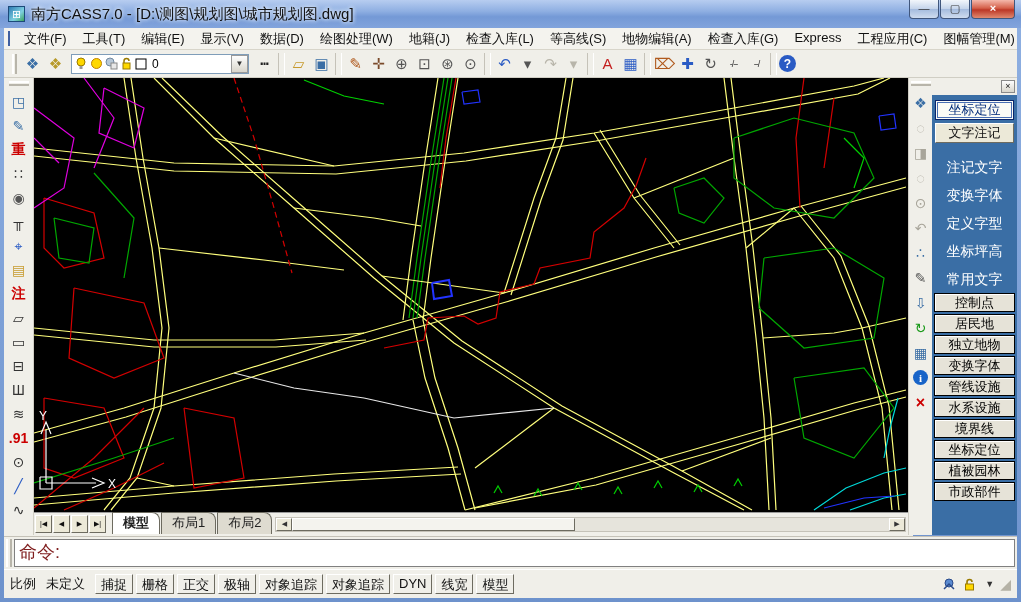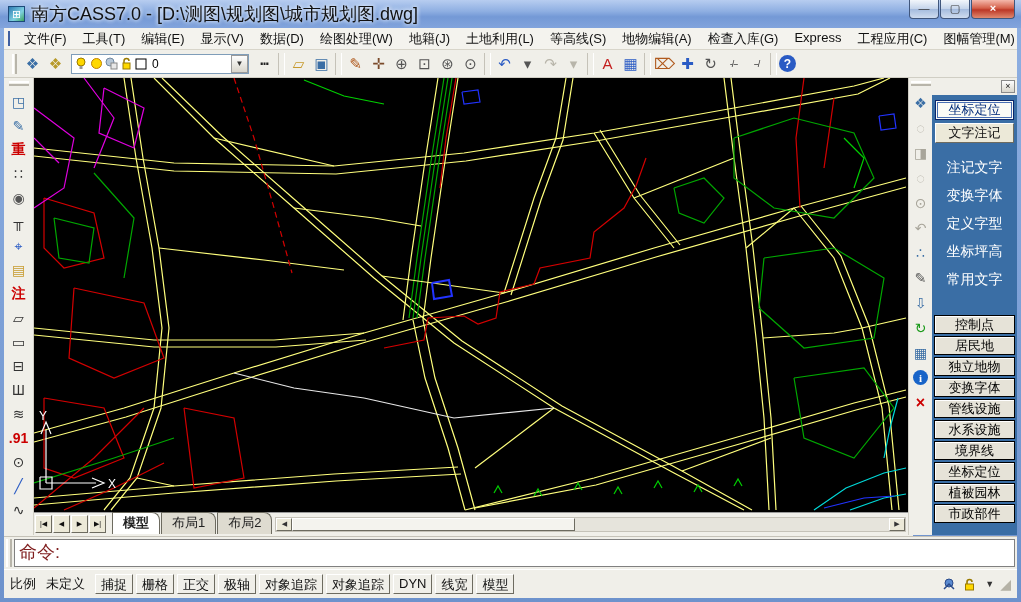--- a/index.html
+++ b/index.html
@@ -5,21 +5,21 @@
   * { box-sizing: border-box; margin: 0; padding: 0; }
   html,body { width:1021px; height:602px; }
   body { font-family:"Liberation Sans","DejaVu Sans",sans-serif; font-size:12px; background:#4e6fa8; overflow:hidden; }
   .win { position:relative; width:1021px; height:602px; background:linear-gradient(#8fb0e2,#6d92cc); }
 
   
   .titlebar { position:absolute; left:0; top:0; width:1021px; height:28px; display:flex; align-items:center;
     background:linear-gradient(#b7cdf0 0%,#8fafe2 40%,#7499d6 60%,#82a4dc 100%); padding-left:8px; }
   .app-icon { width:17px; height:16px; background:linear-gradient(135deg,#2e7bb4,#7ed0e0 60%,#3aa25a); border:1px solid #1c4a7a;
     color:#fff; font-size:11px; line-height:14px; text-align:center; }
-  .title-text { margin-left:6px; color:#111; text-shadow:0 0 4px #e9f1fc, 0 0 4px #e9f1fc; font-size:18px; }
+  .title-text { margin-left:6px; color:#111; text-shadow:0 0 4px #e9f1fc, 0 0 4px #e9f1fc; font-size:15px; }
   .caption-btns { position:absolute; right:6px; top:0; display:flex; }
   .cap { width:30px; height:19px; border:1px solid #40567c; border-top:none; background:linear-gradient(#f2f6fb,#c3d3ea 50%,#a4bbde 51%,#cfdcef);
     color:#333; text-align:center; font-size:11px; line-height:17px; border-radius:0 0 4px 4px; margin-left:1px; }
   .cap.close { width:44px; background:linear-gradient(#f4b8ab,#d5604a 45%,#bc3726 55%,#e08a70); color:#fff; font-weight:bold; }
 
   
   .inner { position:absolute; left:4px; top:28px; width:909px; height:570px; background:#f0efe9; }
 
   
   .menubar { position:absolute; left:0; top:0; width:1013px; height:22px; background:#f4f3ee; border-bottom:1px solid #d8d5ca;
@@ -60,21 +60,21 @@
 
   .right-panel { position:absolute; left:928px; top:50px; width:85px; height:457px; background:#3a6ea5; display:flex; flex-direction:column; }
   .rp-head { height:17px; background:#f0efe9; display:flex; align-items:center; justify-content:flex-end; padding:1px 2px; }
   .rp-close { width:14px; height:13px; border:1px solid #8a8a8a; background:linear-gradient(#fdfdfd,#d9d6cc); font-size:9px; line-height:11px; text-align:center; color:#222; }
   .rp-btn-focused { margin:5px 3px 0 3px; height:20px; background:#fbfbf6; border:1px solid #08246b; outline:1px solid #4a6fb4; outline-offset:-3px;
     color:#002a7a; font-size:13px; text-align:center; line-height:18px; }
   .rp-btn-raised { margin:3px 3px 0 3px; height:20px; background:#ece9d8; border:1px solid; border-color:#fff #6d6b60 #6d6b60 #fff;
     color:#111; font-size:13px; text-align:center; line-height:18px; }
   .rp-links { margin-top:10px; }
   .rp-link { height:28px; color:#fff; font-size:14px; text-align:center; line-height:28px; }
-  .rp-buttons { margin-top:22px; }
+  .rp-buttons { }
   .rp-btn { margin:0 2px 2px 2px; height:19px; background:#e6e3d8; border:1px solid #000; box-shadow:inset 1px 1px 0 #fff;
     color:#000; font-size:13px; text-align:center; line-height:17px; }
 
   
   .tabrow { position:absolute; left:30px; top:484px; width:874px; height:23px; background:#f0efe9; display:flex; align-items:center; border-top:1px solid #9a9a9a; }
   .tnav { width:17px; height:18px; border:1px solid; border-color:#fff #6d6b60 #6d6b60 #fff; background:#ece9d8; font-size:7px;
     display:flex; align-items:center; justify-content:center; margin-left:1px; color:#111; }
   .tabs { display:flex; margin-left:6px; height:20px; align-items:flex-end; }
   .tab { padding:1px 10px 2px 10px; font-size:13px; border:1px solid #6d6b60; border-bottom:none; background:#dedbd0; color:#222;
     border-radius:0 8px 0 0; margin-right:1px; }
@@ -123,21 +123,21 @@
     <div class="menubar">
       <div class="mico"></div>
       <div style="display:flex">
         <div class="menu-item">文件(F)</div>
           <div class="menu-item">工具(T)</div>
           <div class="menu-item">编辑(E)</div>
           <div class="menu-item">显示(V)</div>
           <div class="menu-item">数据(D)</div>
           <div class="menu-item">绘图处理(W)</div>
           <div class="menu-item">地籍(J)</div>
-          <div class="menu-item">土地利用(L)</div>
+          <div class="menu-item">检查入库(L)</div>
           <div class="menu-item">等高线(S)</div>
           <div class="menu-item">地物编辑(A)</div>
           <div class="menu-item">检查入库(G)</div>
           <div class="menu-item">Express</div>
           <div class="menu-item">工程应用(C)</div>
           <div class="menu-item">图幅管理(M)</div>
       </div>
 
     </div>
 

